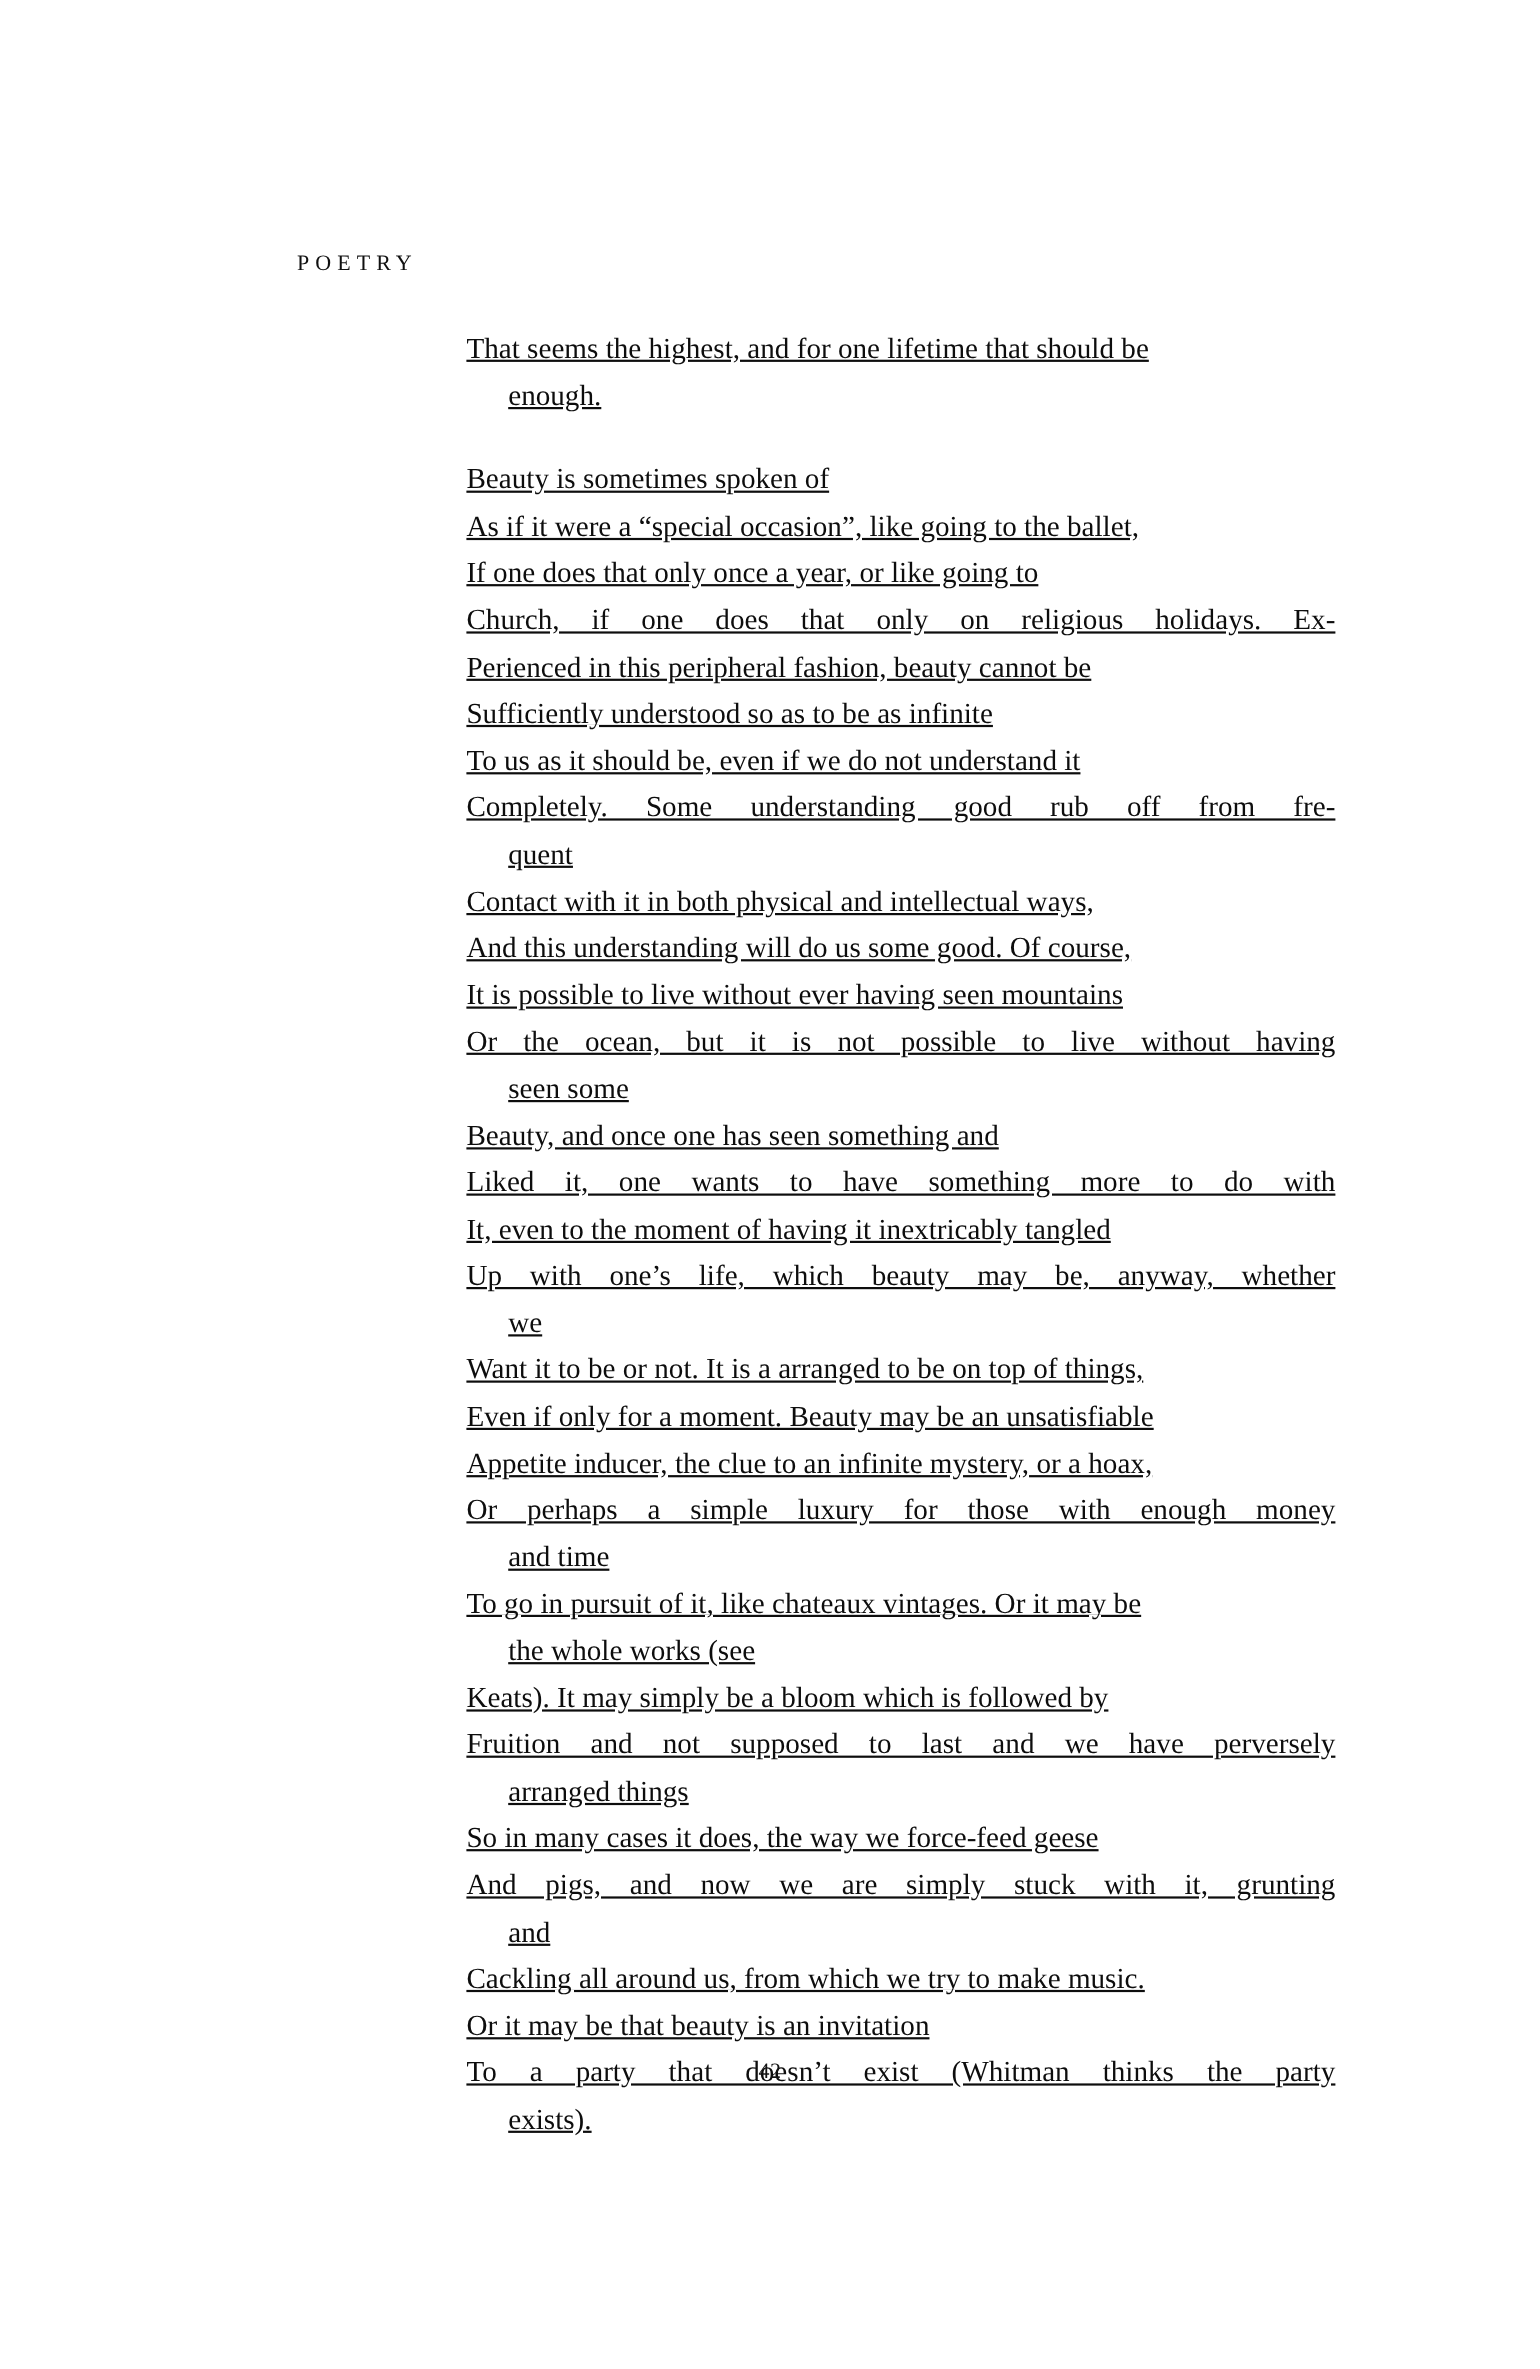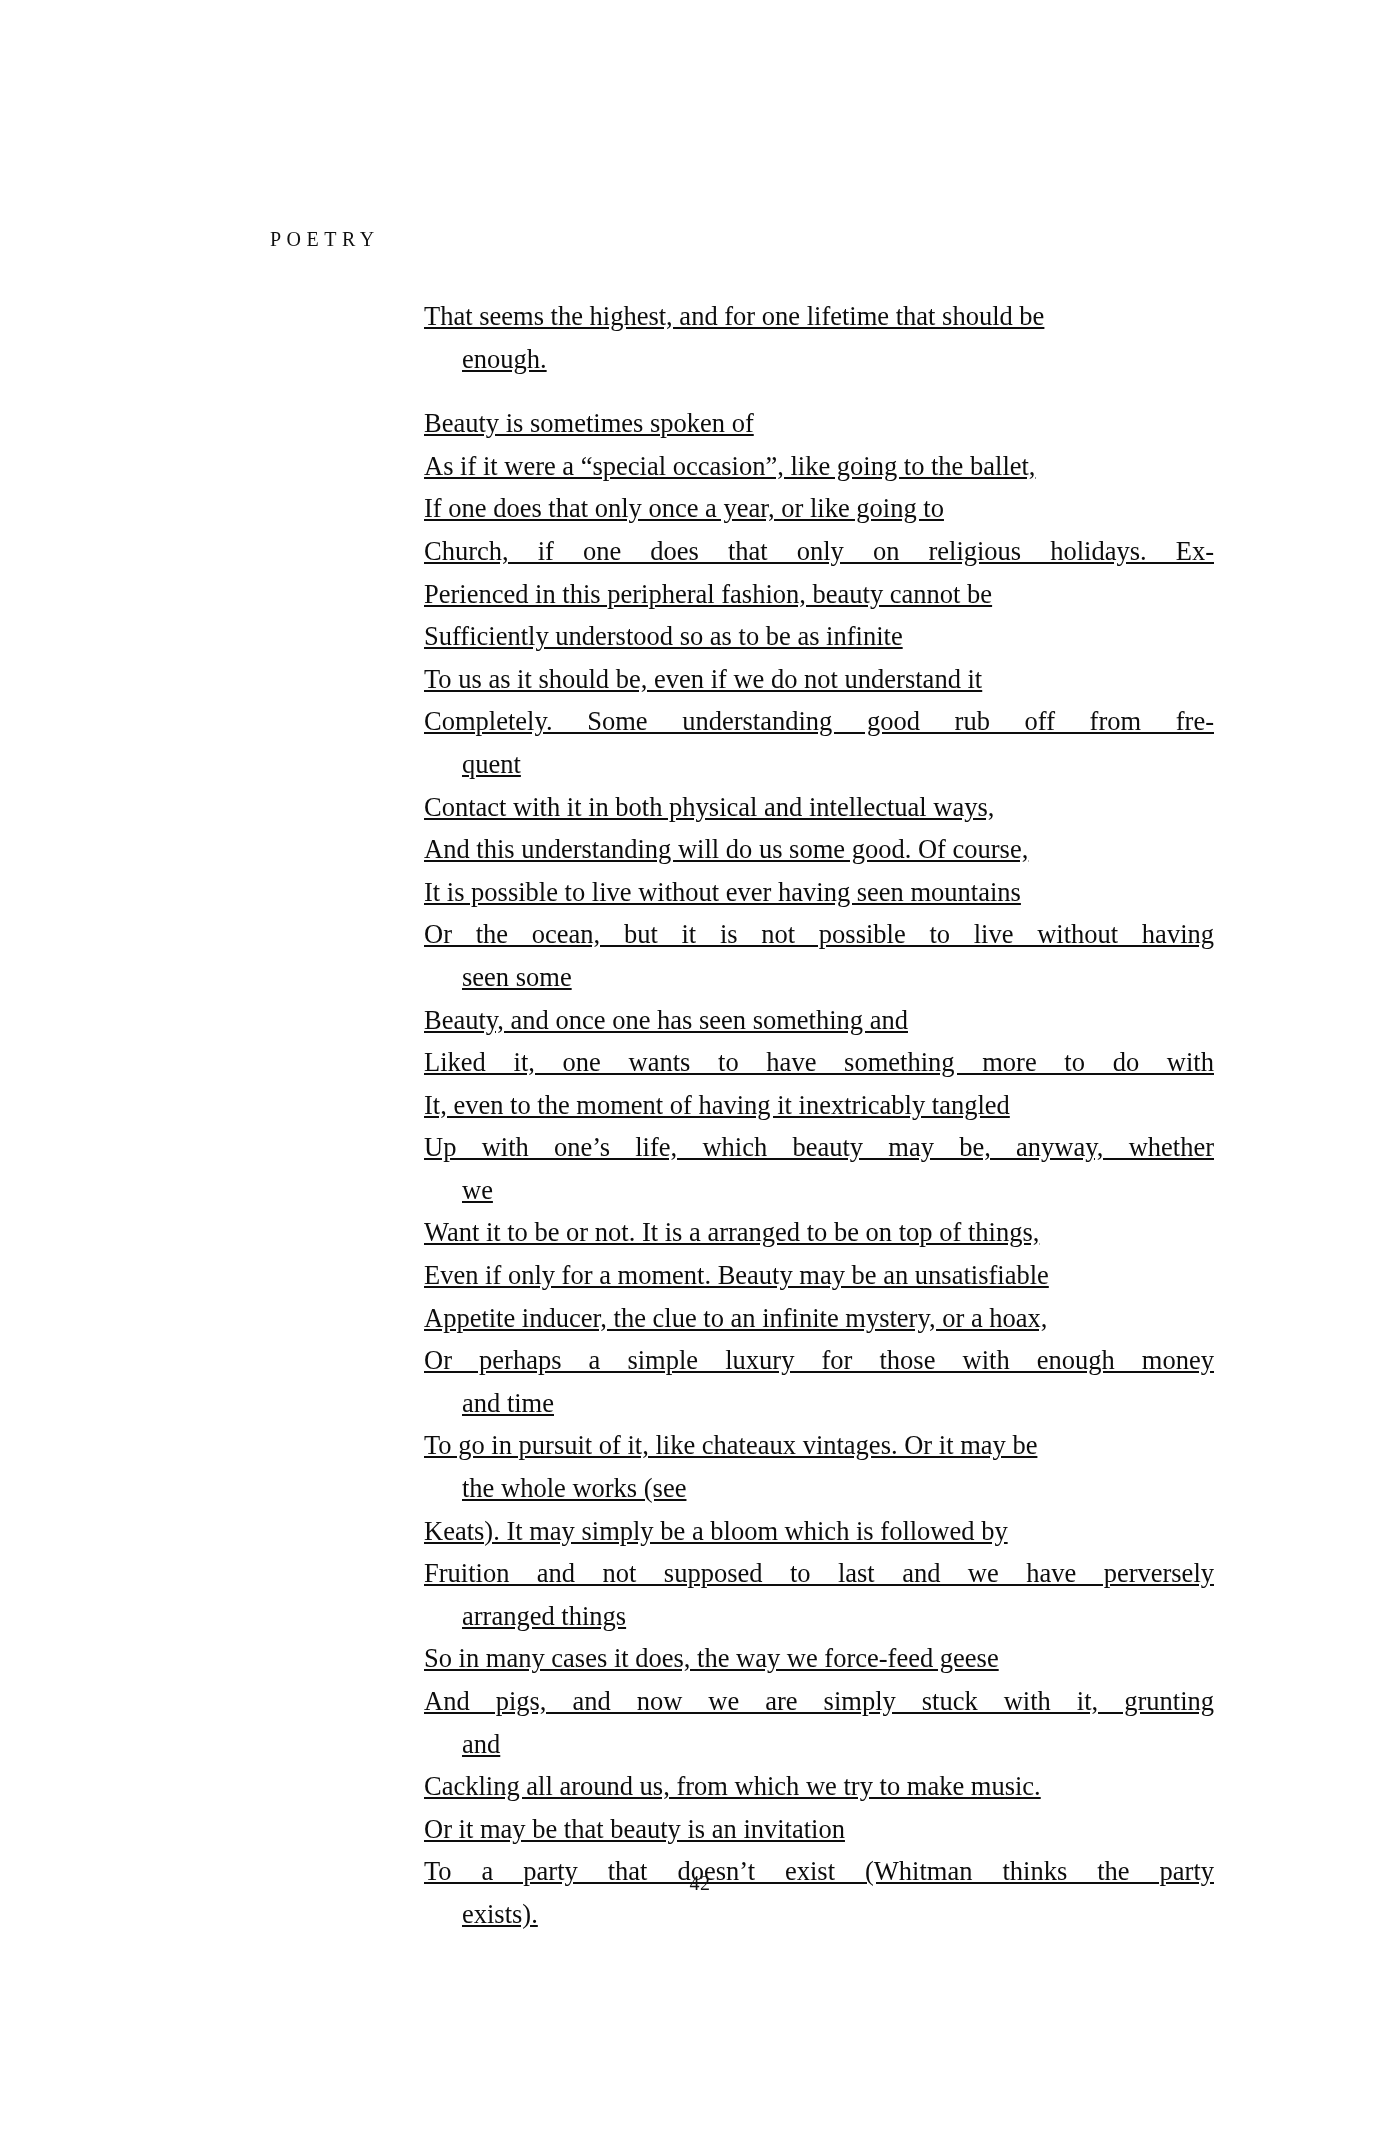--- a/index.html
+++ b/index.html
@@ -32,21 +32,21 @@
     position: absolute;
     left: 312px;
     top: 295px;
     width: 790px;
   }
   .stanza {
     margin: 0;
     padding: 0;
   }
   .stanza + .stanza {
-    margin-top: 22px;
+    margin-top: 34px;
   }
   .line {
     font-size: 26.5px;
     line-height: 42.6px;
     color: #0d0d0d;
     white-space: pre-wrap;
     text-indent: 0;
     text-decoration: underline;
   }
   

